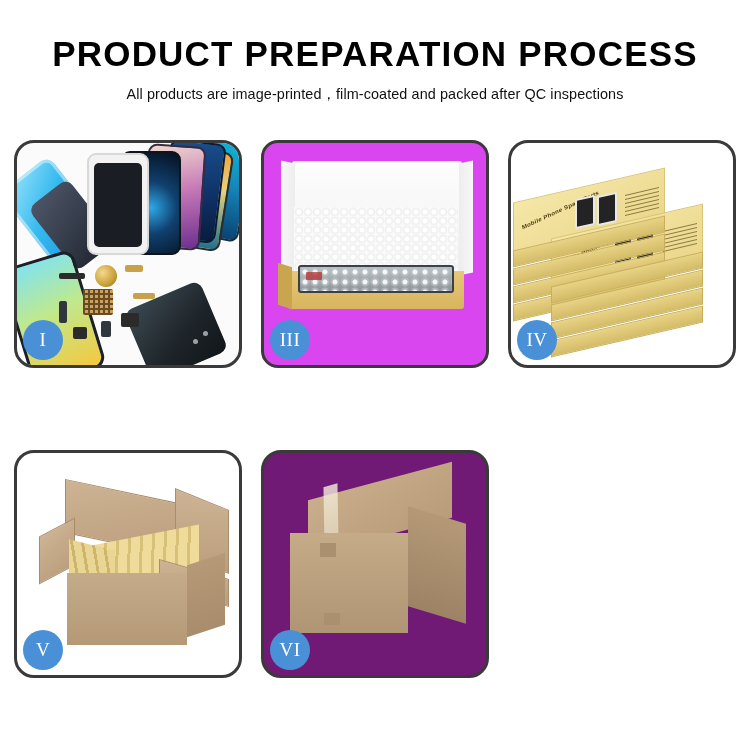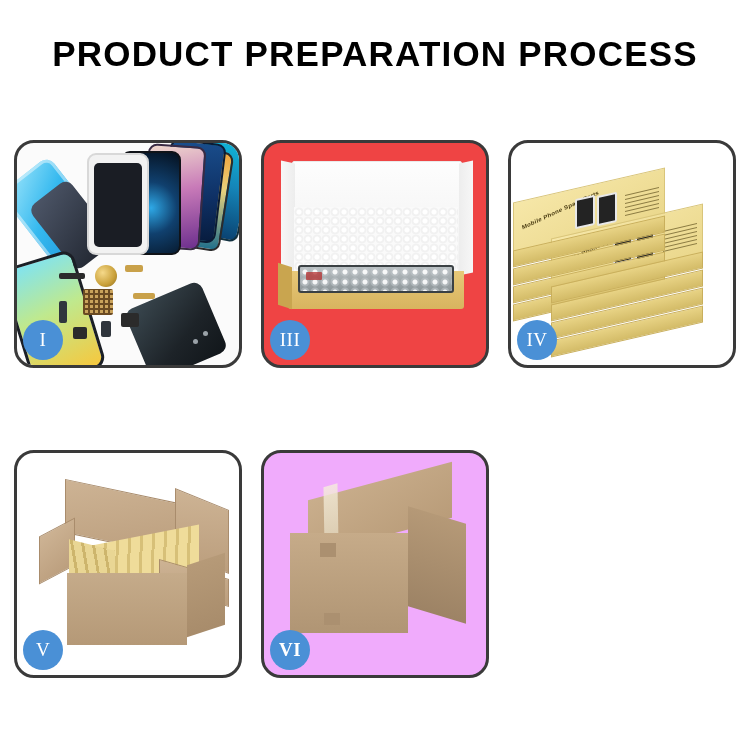--- a/index.html
+++ b/index.html
@@ -153,21 +153,21 @@
   }
   .bubbleovl{
     position:absolute;inset:0;
     background:
       radial-gradient(circle at 9px 9px,rgba(255,255,255,.55) 0 4px,transparent 5px)
       0 0/18px 18px;
     pointer-events:none;
   }
 
   
-  .p3{background:#ef4444;}
+  .p3{background:#d946ef;border-radius:17px;}
   .boxlid{
     position:absolute;left:28px;top:18px;width:168px;height:115px;
     background:linear-gradient(180deg,#fdfdfd,#f0f0f0);
     border:1px solid #eaeaea;border-radius:2px;
   }
   .boxlid:before{
     content:"";position:absolute;left:-12px;top:0;width:14px;height:112px;
     background:linear-gradient(90deg,#f7f7f7,#ededed);transform:skewY(12deg);
   }
   .boxlid:after{
@@ -253,21 +253,21 @@
     background:repeating-linear-gradient(92deg,#efdc9a 0 9px,#d7c078 9px 12px);
     transform:skewY(-11deg);
   }
   .fill2{
     position:absolute;left:30px;top:58px;width:46px;height:42px;
     background:repeating-linear-gradient(80deg,#e9d694 0 8px,#cdb56c 8px 11px);
     transform:skewY(14deg);
   }
 
   
-  .p6{background:#f0abfc;font-weight:bold;}
+  .p6{background:#701a75;}
   .sealed{position:absolute;left:20px;top:28px;width:190px;height:168px;}
   .s-top{
     position:absolute;left:24px;top:0;width:144px;height:56px;
     background:linear-gradient(160deg,#c9ae8c,#b99c79);
     transform:skewY(-15deg);
   }
   .s-front{
     position:absolute;left:6px;top:52px;width:118px;height:100px;
     background:linear-gradient(180deg,#c6ab89,#b09574);
   }
@@ -283,20 +283,21 @@
   }
   .tab{position:absolute;background:#ab9070;}
 </style>
 </head>
 <body>
 
 <div class="page">
 
   <div class="header">
     <h1 class="title">PRODUCT PREPARATION PROCESS</h1>
+    <p class="subtitle">All products are image-printed，film-coated and packed after QC inspections</p>
   </div>
 
   <div class="grid">
 
     <div class="panel p1">
       <div class="scene">
         <div class="ph adh"></div>
         <div class="ph adh2"></div>
         <div class="ph teal"></div>
         <div class="ph orange"></div>

